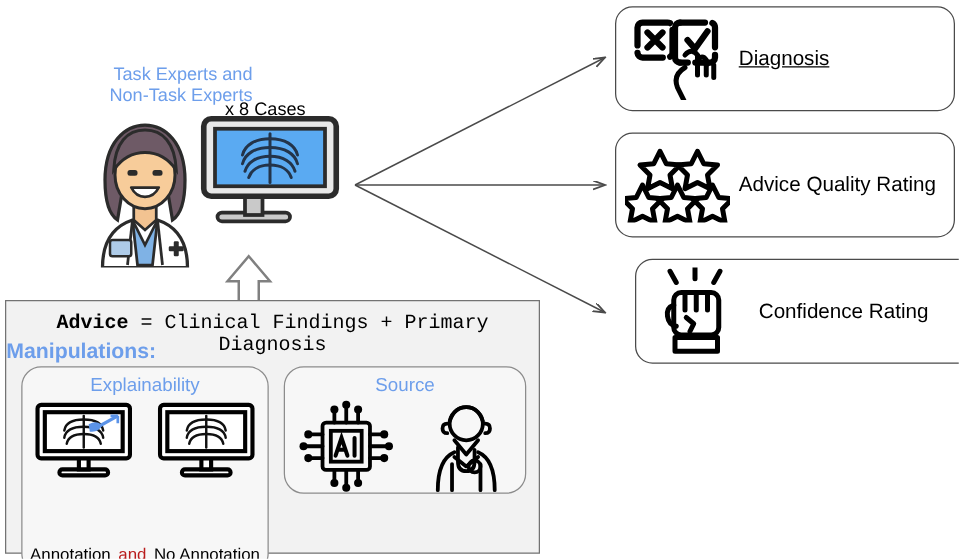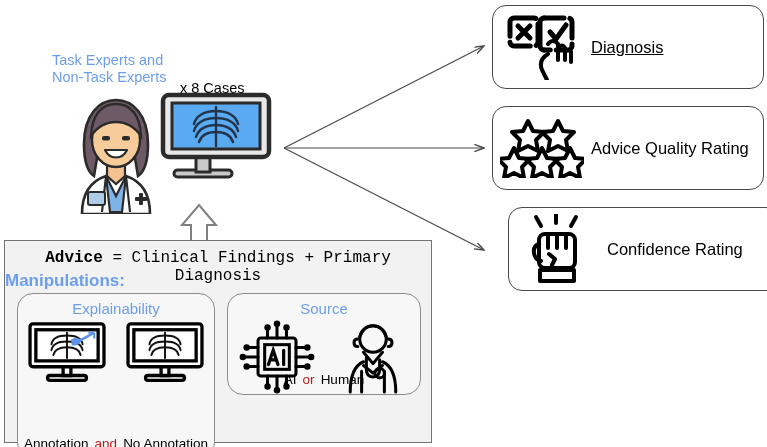--- a/index.html
+++ b/index.html
@@ -1,20 +1,20 @@
 <!DOCTYPE html>
 <html><head>
 <meta charset="utf-8">
 <style>
   html,body{margin:0;padding:0;background:#ffffff;}
   body{width:767px;height:447px;position:relative;overflow:hidden;
        font-family:"Liberation Sans","DejaVu Sans",sans-serif;color:#000;}
   .abs{position:absolute;}
   .blue{color:#b91c1c;}
-  .lbl-experts{left:52px;top:52px;width:150px;text-align:left;font-size:14.5px;line-height:17px;color:#6d9eeb;}
+  .lbl-experts{left:52px;top:52px;width:150px;text-align:right;font-size:14.5px;line-height:17px;color:#6d9eeb;}
   .lbl-cases{left:180px;top:80px;font-size:14.5px;color:#000;}
 
   
   .outbox{border:1.6px solid #4a4a4a;border-radius:14px;background:#fff;
           display:flex;align-items:center;box-sizing:border-box;}
   .out1{left:492px;top:5px;width:272px;height:84px;text-decoration:underline;}
   .out2{left:492px;top:106px;width:272px;height:84px;}
   .out3{left:480px;top:207px;width:272px;height:84px;margin-left:28px;}
   .out-icon{width:98px;display:flex;align-items:center;justify-content:center;flex:0 0 98px;}
   .out-label{font-size:16.5px;color:#000;white-space:nowrap;}
@@ -269,17 +269,14 @@
             <path d="M28 34 L38 46 L48 34"></path>
             <path d="M14 76 q0 -26 14 -32 M62 76 q0 -26 -14 -32"></path>
             <path d="M28 48 L38 56 L48 48"></path>
             <path d="M26 76 v-22 M50 76 v-22"></path>
             <path d="M31 40 v12 q0 8 7 8 q7 0 7 -8 v-10"></path>
             <circle cx="45" cy="56" r="5"></circle>
           </g>
         </svg>
       </div>
     </div>
-    <div class="sb-foot">
-      <span>AI</span><span class="blue">or</span><span>Human</span>
-    </div>
   </div>
 </div>
 
 </body></html>

